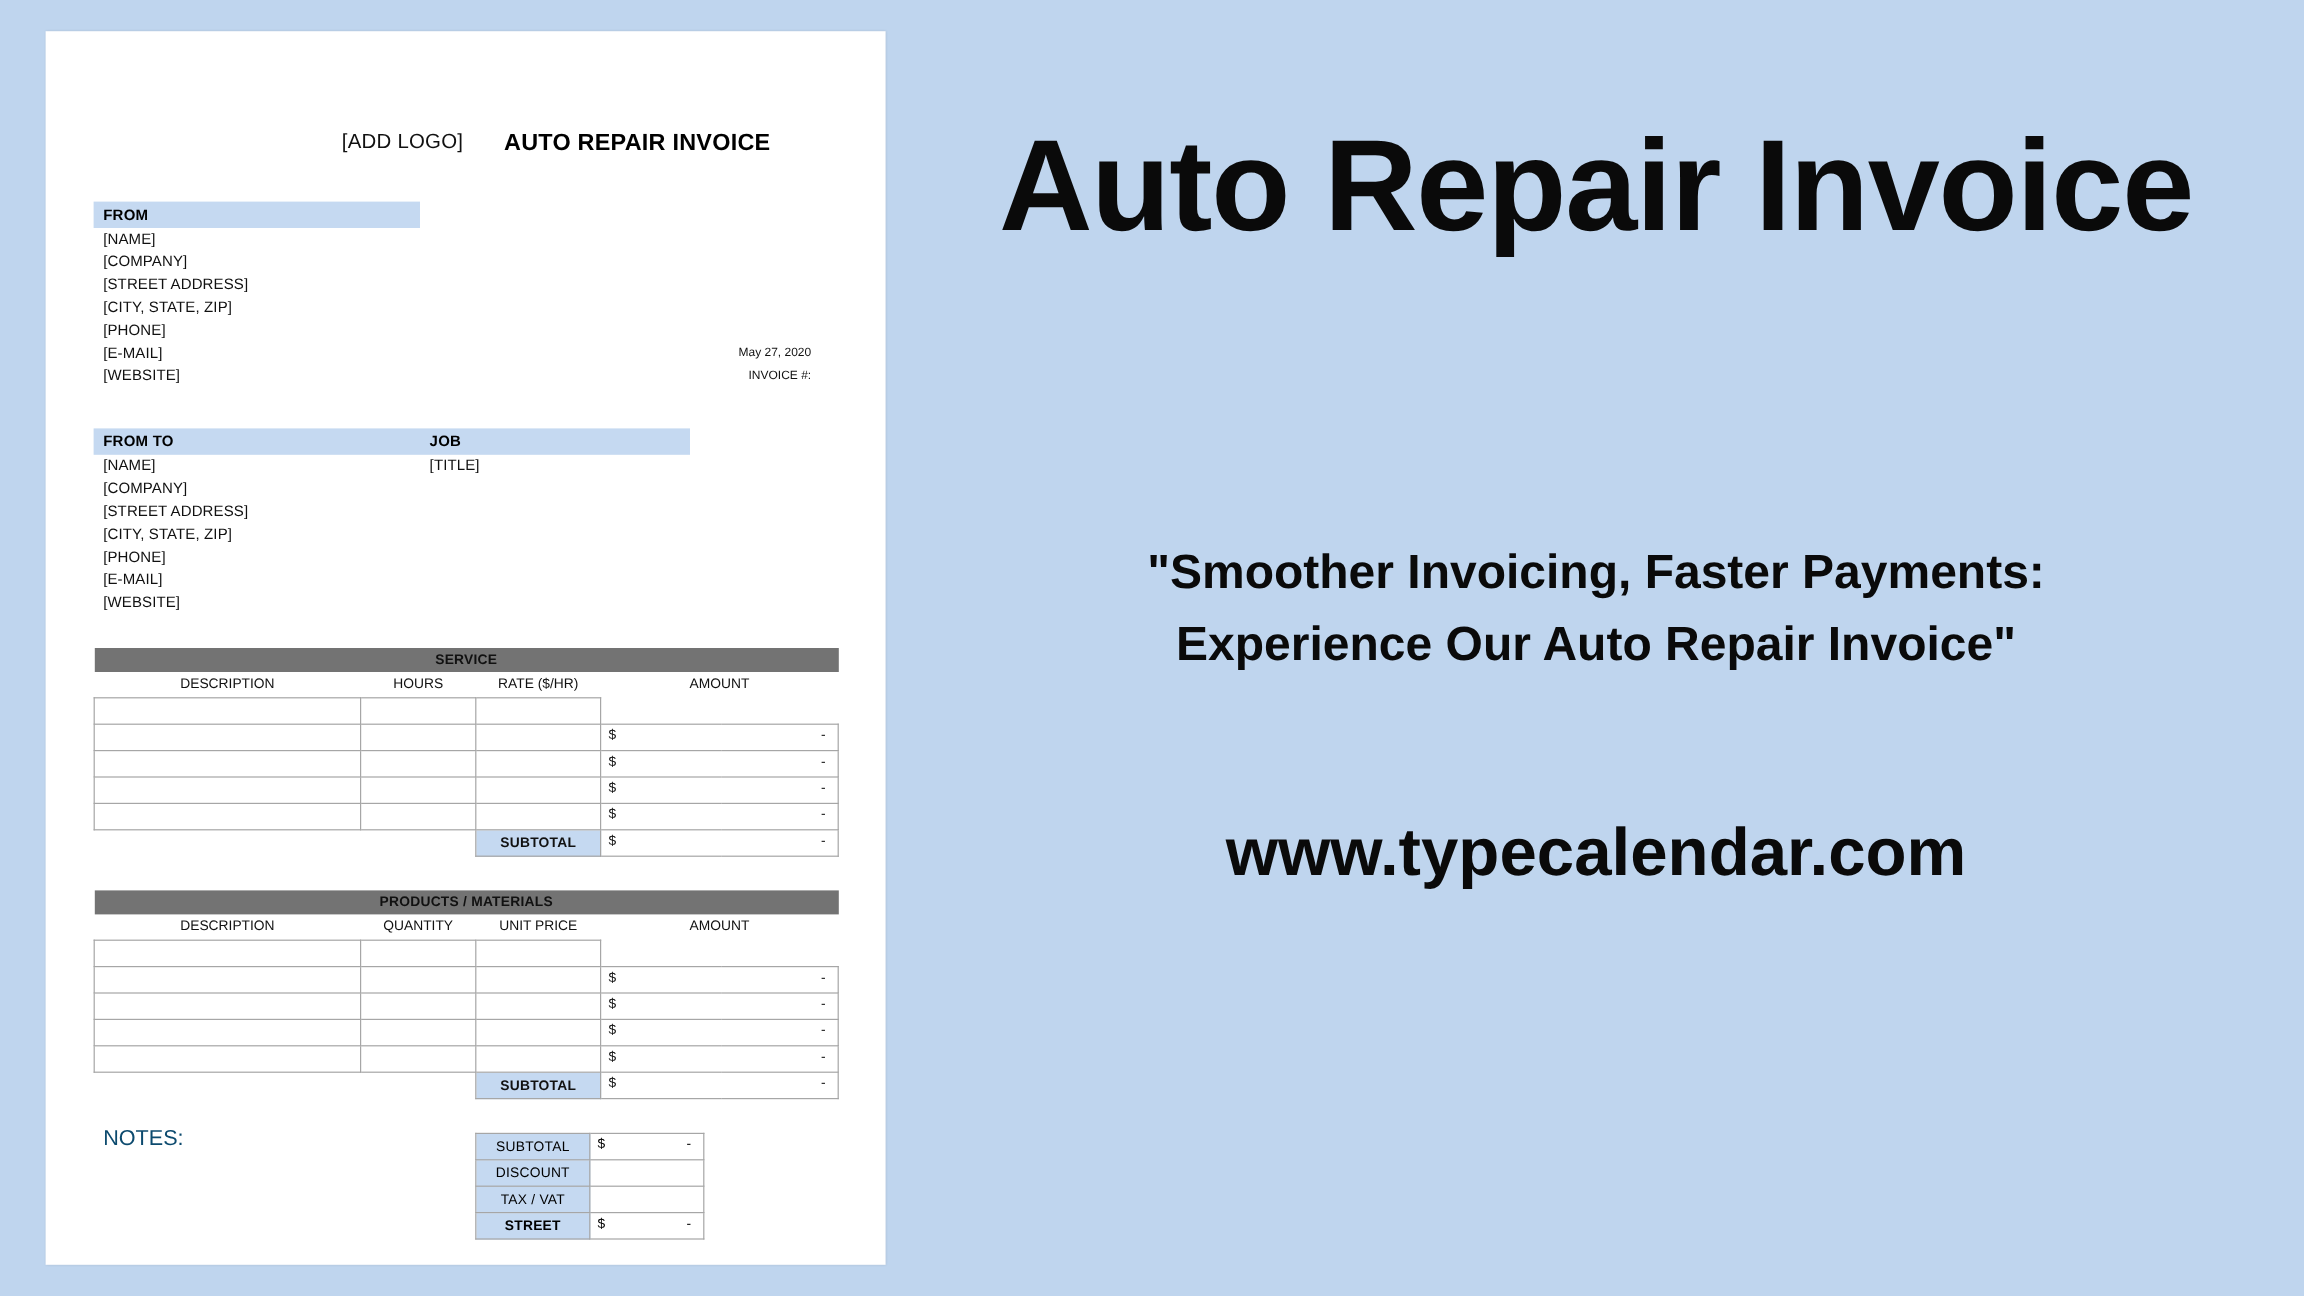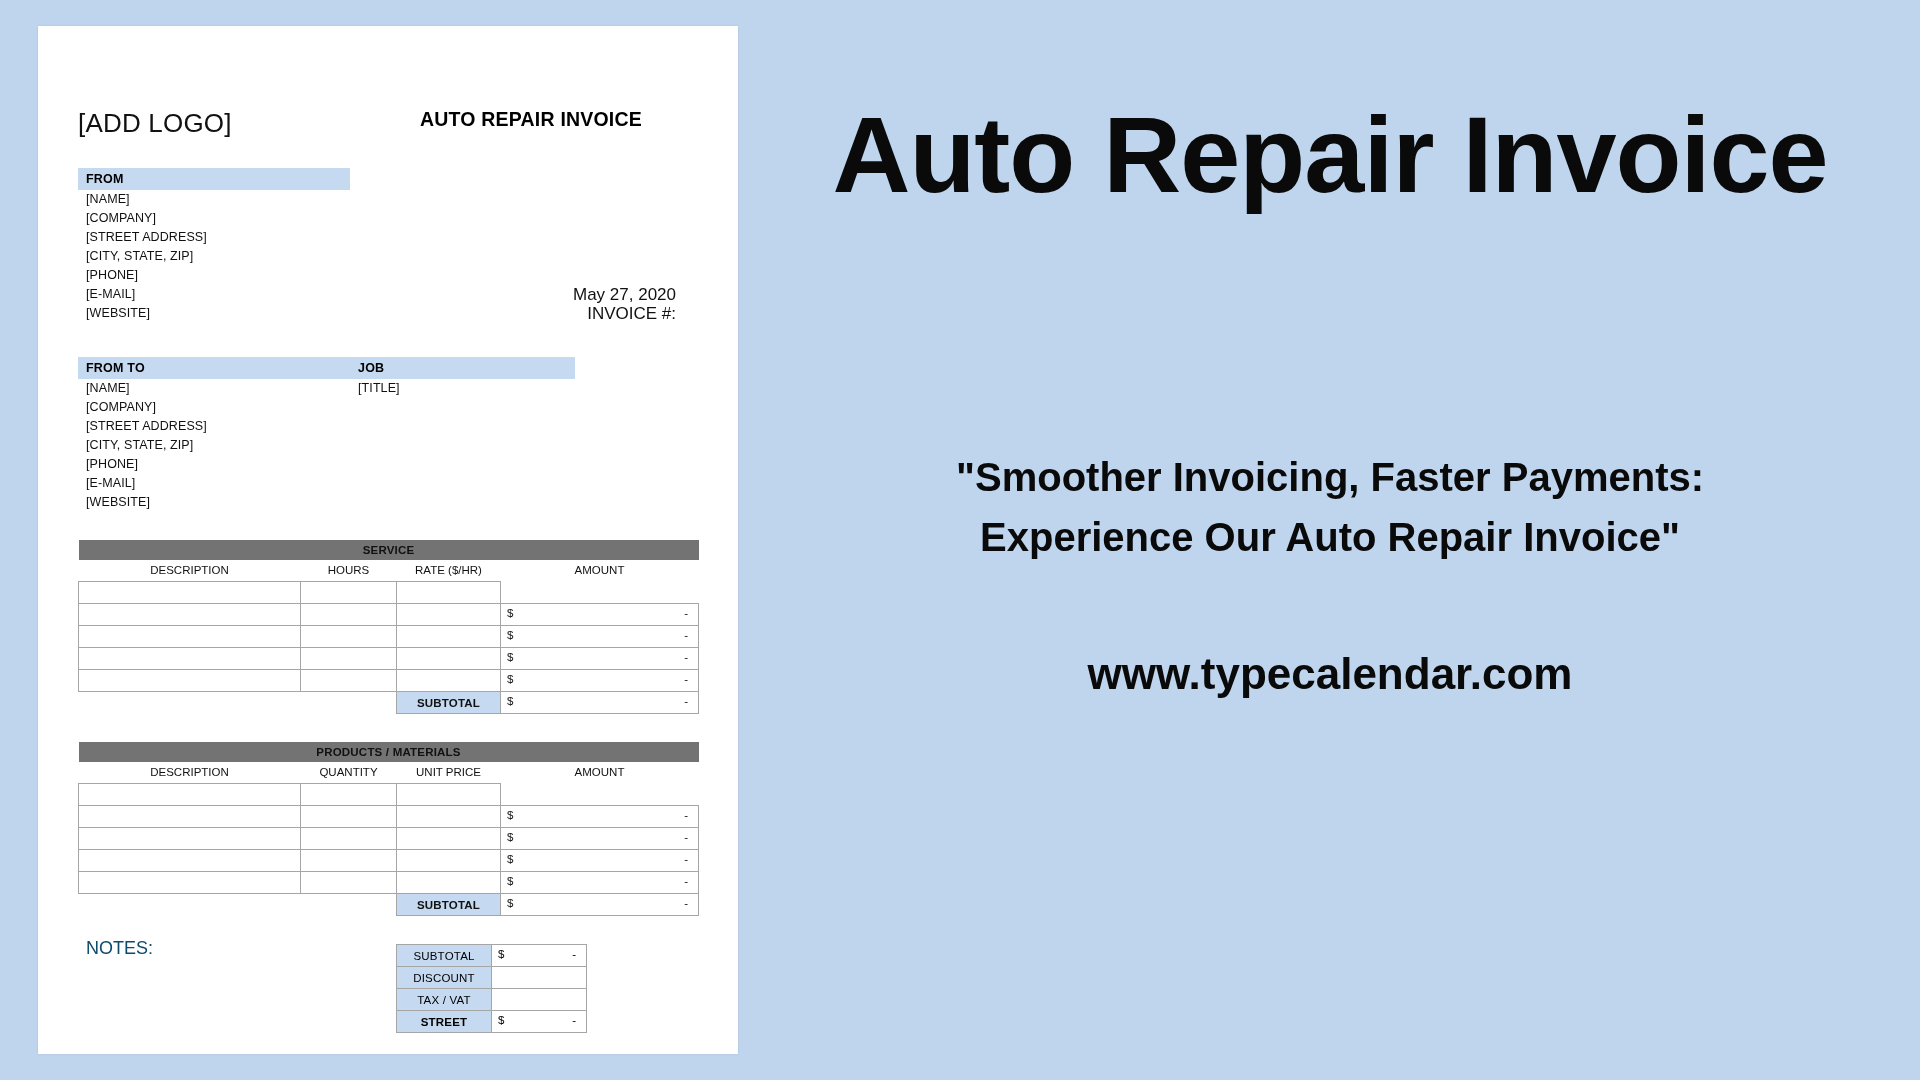--- a/index.html
+++ b/index.html
@@ -19,22 +19,22 @@
     background:#ffffff;
     box-shadow:0 0 2px rgba(0,0,0,.10);
   }
   .sheet-inner { position:relative; padding:0 40px; width:100%; height:100%; }
 
   .hdr-row {
     display:flex; align-items:flex-start;
     margin-top:82px; height:34px;
   }
   .add-logo {
-    width:308px; text-align:left;
-    font-size:26px; color:#111; letter-spacing:.2px;
+    width:308px; text-align:right;
+    font-size:17px; color:#111; letter-spacing:.2px;
   }
   .doc-title {
     flex:1; text-align:center;
     font-size:19.5px; font-weight:bold; color:#000;
     letter-spacing:.2px; padding-right:22px;
   }
 
   .band {
     background:#c5d9f1; color:#000;
     font-size:12.5px; font-weight:bold;
@@ -45,21 +45,21 @@
   .col-left { width:272px; }
   .col-right { flex:1; padding-left:46px; }
 
   .from-block { margin-top:26px; }
   .field-line {
     font-size:12.5px; color:#111;
     padding:2px 0 2px 8px; letter-spacing:.1px;
     line-height:15px;
   }
   .meta { text-align:right; padding-right:22px; margin-top:30px; }
-  .meta div { font-size:17px; color:#111; line-height:19px; }
+  .meta div { font-size:10px; color:#111; line-height:19px; }
 
   .billjob { display:flex; margin-top:34px; }
   .bill-col { width:272px; }
   .job-col { width:225px; }
 
   
   table.inv { border-collapse:collapse; width:620px; margin-top:28px; table-layout:fixed; }
   table.inv td, table.inv th { font-size:11.5px; color:#111; }
   .sec-head {
     background:#737373; text-align:center;
@@ -109,22 +109,22 @@
     margin-top:92px;
     font-size:108px; font-weight:bold; color:#0a0a0a;
     letter-spacing:-1px; white-space:nowrap;
   }
   .promo-tag {
     margin-top:230px;
     font-size:40px; font-weight:bold; color:#0a0a0a;
     text-align:center; line-height:1.5;
   }
   .promo-url {
-    margin-top:82px;
-    font-size:44px; font-weight:bold; color:#0a0a0a;
+    margin-top:110px;
+    font-size:56px; font-weight:bold; color:#0a0a0a;
   }
 </style>
 </head>
 <body>
 
 <div class="page">
 
   <div class="sheet">
     <div class="sheet-inner">
 

